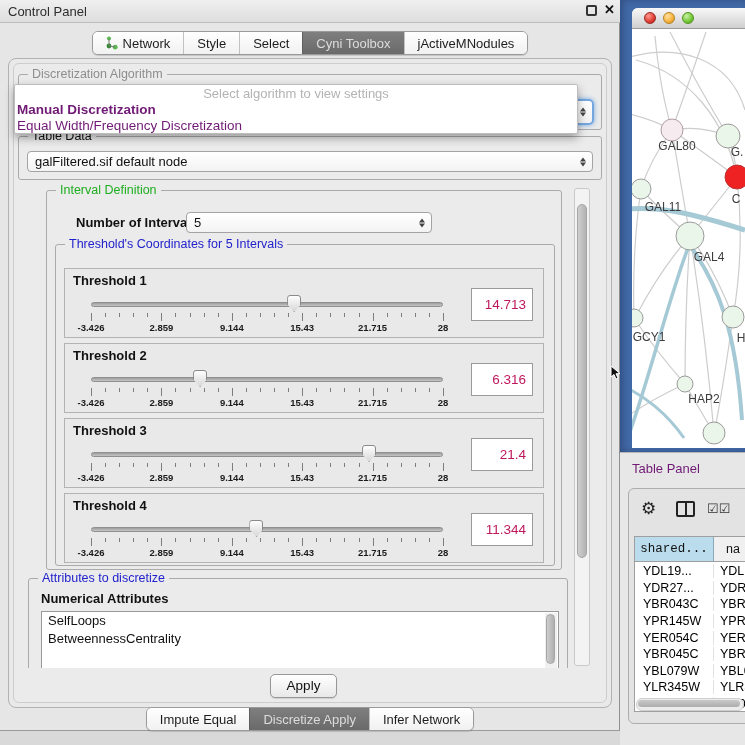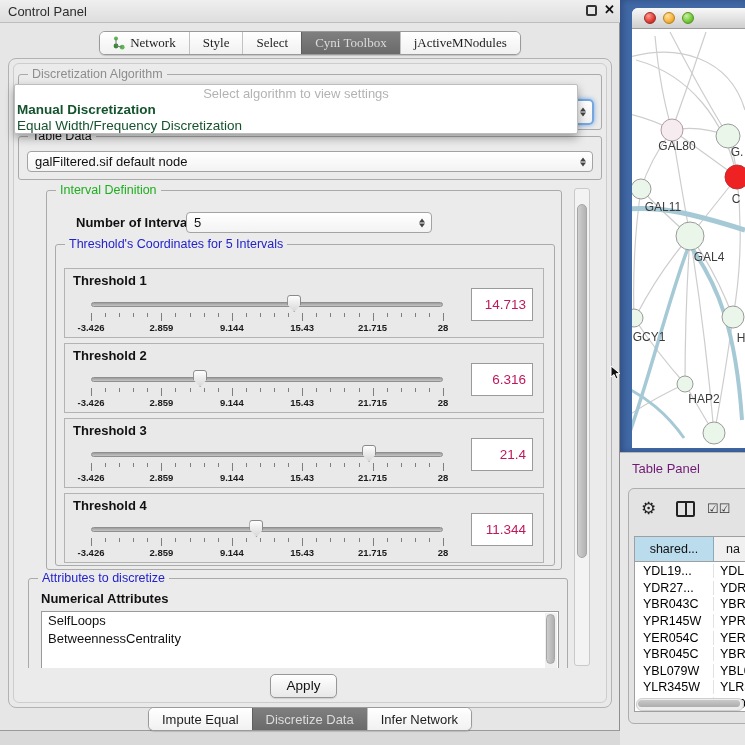--- a/index.html
+++ b/index.html
@@ -23,38 +23,38 @@
   #table-panel-bg{left:620px;top:452px;width:125px;height:293px;background:#e7e7e7;border-top:1px solid #b7b7b7;}
   #table-panel-title{left:632px;top:461px;font-size:13px;color:#701a75;}
   #table-window{left:628px;top:488px;width:130px;height:234px;background:#e3e3e3;border:1px solid #adadad;border-radius:6px;}
   #gear-icon{left:641px;top:498px;font-size:17px;color:#222;}
   #cols-icon{left:676px;top:501px;width:19px;height:16px;border:2px solid #222;border-radius:2px;box-sizing:border-box;}
   #cols-icon:before{content:"";position:absolute;left:7px;top:0;width:2px;height:12px;background:#222;}
   #checks-icon{left:707px;top:501px;font-size:13px;color:#333;letter-spacing:0px;}
   #table-box{left:634px;top:536px;width:126px;height:176px;background:#fff;border:1px solid #9f9f9f;box-sizing:border-box;}
   #table-header{position:absolute;left:0;top:0;height:25px;width:100%;display:flex;font-size:12.5px;color:#111;}
   .th1{width:79px;background:#bbdcec;border-right:1px solid #8aa9ba;border-bottom:1px solid #9f9f9f;
-       display:flex;align-items:center;justify-content:center;box-sizing:border-box;}
+       display:flex;align-items:center;justify-content:center;box-sizing:border-box;font-family:Liberation Mono, monospace;}
   .th2{flex:1;background:#f0f0f0;border-bottom:1px solid #9f9f9f;display:flex;align-items:center;padding-left:12px;}
   #table-rows{position:absolute;left:0;top:26px;width:100%;}
   .trow{display:flex;height:16.6px;font-size:12.5px;color:#000;align-items:center;}
   .tc1{width:79px;padding-left:8px;box-sizing:border-box;border-right:1px solid #e2e2e2;overflow:hidden;white-space:nowrap;}
   .tc2{flex:1;padding-left:6px;overflow:hidden;white-space:nowrap;}
   #hscroll{left:636px;top:698px;width:106px;height:11px;background:#ececec;border:1px solid #cfcfcf;border-radius:6px;}
   #hscroll-thumb{position:absolute;left:1px;top:1px;width:96%;height:7px;background:linear-gradient(#c9c9c9,#adadad);border-radius:5px;}
 
   
   #cpanel{left:0;top:0;width:620px;height:731px;background:#e6e6e6;border-right:1px solid #8f8f8f;border-bottom:1px solid #9a9a9a;box-sizing:border-box;}
   #cp-titlebar{left:0;top:0;width:620px;height:22px;background:linear-gradient(#efefef,#dedede);border-bottom:1px solid #bdbdbd;}
   #cp-title{left:8px;top:4px;font-size:13px;color:#2c2c2c;}
   #float-icon{left:586px;top:5px;width:11px;height:11px;border:2px solid #333;border-radius:2px;box-sizing:border-box;}
   #close-icon{left:604px;top:2px;font-size:13px;font-weight:bold;color:#111;}
 
   
-  #top-tabs{left:0;top:31px;width:620px;display:flex;justify-content:center;font-family:Liberation Serif, serif;}
+  #top-tabs{left:0;top:31px;width:620px;display:flex;justify-content:center;}
   .tabbar{display:inline-flex;border:1px solid #9a9a9a;border-radius:6px;overflow:hidden;height:22px;background:#fdfdfd;
           box-shadow:0 1px 1px rgba(0,0,0,.15);}
   .tabseg{display:flex;align-items:center;padding:0 13px;font-size:13px;color:#1d1d1d;background:linear-gradient(#ffffff,#f1f1f1);
           border-left:1px solid #c2c2c2;white-space:nowrap;}
   .tabseg:first-child{border-left:none;}
   .tabseg.sel{background:linear-gradient(#7f7f7f,#6a6a6a);color:#dcdcdc;border-left:1px solid #5f5f5f;}
   .tabseg .gicon{margin-right:5px;display:inline-flex;}
 
   
   #bottom-tabs{left:0;top:707px;width:620px;display:flex;justify-content:center;}
@@ -78,21 +78,21 @@
   .spin .up{border-bottom:4px solid #444;}
   .spin .dn{border-top:4px solid #444;}
 
   
   #algo-group{left:18px;top:74px;width:584px;height:56px;}
   #algo-combo-sliver{left:556px;top:99px;width:38px;height:26px;border:2px solid #74a7e0;border-radius:5px;
       background:linear-gradient(#fff,#f0f0f0);box-shadow:0 0 5px #74a7e0;box-sizing:border-box;z-index:30;}
   #algo-popup{left:14px;top:84px;width:564px;height:50px;background:#fff;border:1px solid #bdbdbd;border-radius:2px;
       box-shadow:0 4px 10px rgba(0,0,0,.35);z-index:50;box-sizing:border-box;}
   #popup-hint{position:absolute;left:0;top:1px;width:100%;text-align:center;font-size:13px;color:#b3b3b3;height:16px;line-height:16px;}
-  .popup-opt{position:absolute;left:2px;width:99%;height:16px;line-height:16px;font-size:13.5px;color:#14532d;white-space:nowrap;}
+  .popup-opt{position:absolute;left:2px;width:99%;height:16px;line-height:16px;font-size:13.5px;color:#701a75;white-space:nowrap;}
   .popup-opt.hl{font-weight:bold;}
 
   
   #tabledata-group{left:18px;top:136px;width:584px;height:44px;}
 
   
   #viewport{left:13px;top:184px;width:581px;height:484px;overflow:hidden;}
   #main-vscroll{left:574px;top:188px;width:16px;height:478px;background:#f3f3f3;border:1px solid #c9c9c9;border-radius:3px;box-sizing:border-box;}
   #main-vscroll .vthumb{position:absolute;left:2px;top:15px;width:10px;height:354px;border-radius:6px;
       background:linear-gradient(90deg,#cfcfcf,#b2b2b2);border:1px solid #a5a5a5;box-sizing:border-box;}
@@ -511,21 +511,21 @@
     </div>
 
     <div class="abs" id="apply-btn">Apply</div>
 
     <div class="abs" id="bottom-tabs">
       <div class="tabbar" id="bottom-tabbar">
           <div class="tabseg">
             <span>Impute Equal</span>
           </div>
           <div class="tabseg sel">
-            <span>Discretize Data</span>
+            <span>Discretize Apply</span>
           </div>
           <div class="tabseg">
             <span>Infer Network</span>
           </div>
         </div>
     </div>
   </div>
 
   <svg class="abs" id="cursor" width="12" height="16" viewBox="0 0 12 16">
     <path d="M1,1 L1,12 L4,9.5 L6,14 L8,13 L6,8.8 L10,8.5 Z" fill="#111" stroke="#fff" stroke-width="1"></path>

